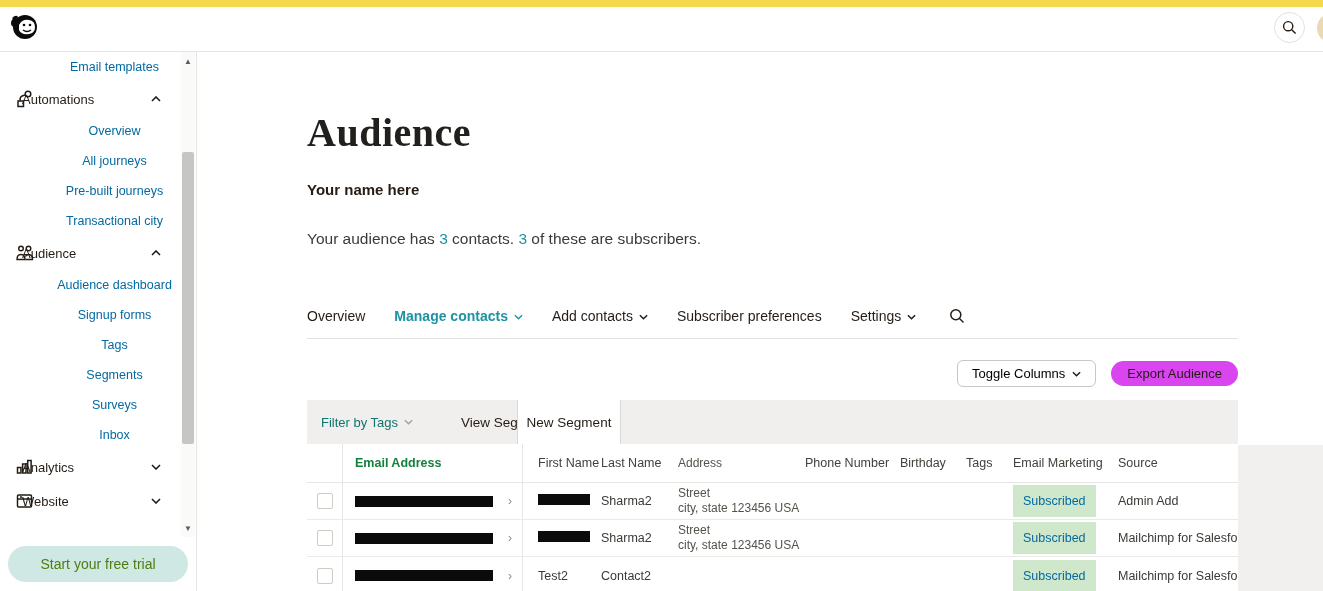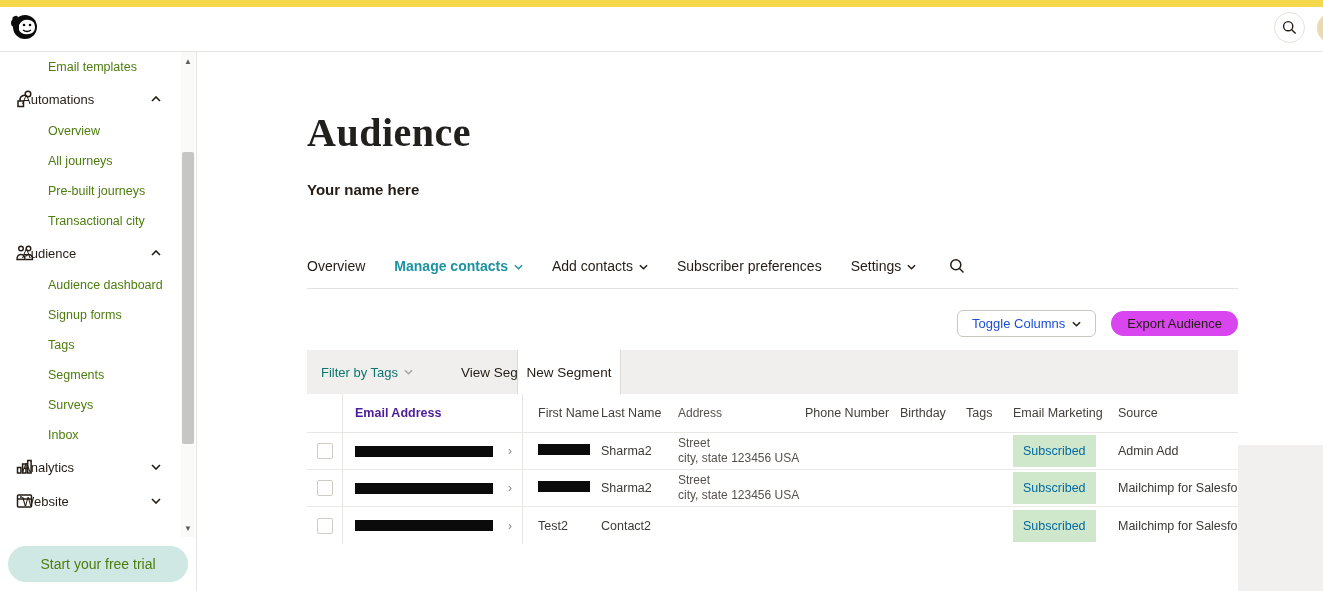--- a/index.html
+++ b/index.html
@@ -13,21 +13,21 @@
   .logo { position:absolute; left:10px; top:12px; width:30px; height:30px; }
   .search-circle { position:absolute; right:18px; top:12px; width:31px; height:31px; border-radius:50%;
     border:1px solid #e4e1da; background:#fff; display:flex; align-items:center; justify-content:center; cursor:pointer; }
   .avatar-sliver { position:absolute; right:-24px; top:13px; width:30px; height:30px; border-radius:50%; background:#ead9b2; }
 
   
   .sidebar { position:absolute; left:0; top:52px; width:197px; height:539px; background:#fff;
     border-right:1px solid #e7e5e1; z-index:10; }
   .nav { position:absolute; left:0; top:0; width:181px; }
   .nav-item { display:flex; align-items:center; cursor:pointer; position:relative; }
-  .nav-item.sub { height:30px; padding-left:48px; font-size:12.5px; color:#4d7c0f; }
+  .nav-item.sub { height:30px; padding-left:48px; font-size:12.5px; color:#0369a1;justify-content:center; }
   .nav-item.top { height:34px; padding-left:22px; font-size:13px; color:#241c15; font-weight:400; }
   .nav-item.selected { background:#f0eeeb; }
   .nav-icon { position:absolute; left:15px; top:50%; transform:translateY(-50%); width:19px; height:19px; color:#241c15; }
   .nav-caret { position:absolute; right:20px; top:50%; transform:translateY(-50%); color:#241c15; }
   .caret-up { transform:translateY(-50%) rotate(180deg); }
 
   
   .sb-scroll { position:absolute; right:1px; top:0; width:14px; height:485px; background:#fafaf9; }
   .sb-arrow { position:absolute; left:0; width:14px; height:14px; display:flex; align-items:center; justify-content:center;
     font-size:8px; color:#5c5c5c; cursor:pointer; }
@@ -50,21 +50,21 @@
   .stats .num { color:#1d93a1; }
 
   .tabs { display:flex; align-items:center; gap:29px; margin-top:60px; padding-bottom:14px; border-bottom:1px solid #e4e2de; }
   .tab { font-size:14px; color:#241c15; cursor:pointer; display:flex; align-items:center; gap:6px; white-space:nowrap; }
   .tab.active { color:#1d93a1; font-weight:700; }
   .tab .tab-caret { margin-top:2px; }
   .tabs-search { cursor:pointer; display:flex; align-items:center; margin-left:4px; }
 
   .actions-row { display:flex; justify-content:flex-end; gap:15px; margin-top:21px; }
   .btn-toggle { height:27px; padding:0 14px; background:#fff; border:1px solid #c9c7c2; border-radius:6px;
-    font-size:13px; font-family:inherit; color:#1d4ed8; display:flex; align-items:center; gap:7px; cursor:pointer; }
+    font-size:13px; font-family:inherit; color:#000000; display:flex; align-items:center; gap:7px; cursor:pointer; }
   .btn-export { height:25px; margin-top:1px; padding:0 16px; background:#d946ef; border:none; border-radius:14px;
     font-size:13px; font-family:inherit; color:#241c15; cursor:pointer; }
 
   .segment-bar { position:relative; height:44px; background:#f0efed; margin-top:13px; display:flex; align-items:center; }
   .filter-tags { margin-left:14px; font-size:13px; color:#0f766e; display:flex; align-items:center; gap:6px; cursor:default; }
   .view-segment { margin-left:48px; font-size:13.5px; color:#241c15; display:flex; align-items:center; gap:7px; cursor:pointer; }
   .new-segment { position:absolute; left:210px; top:0; width:104px; height:44px; background:#fff;
     border-left:1px solid #dbd9d5; border-right:1px solid #dbd9d5; display:flex; align-items:center; justify-content:center;
     font-size:13.5px; cursor:pointer; }
 
@@ -77,21 +77,21 @@
   .col-check { width:36px; height:100%; border-right:1px solid #e8e6e2; display:flex; align-items:center; justify-content:center; flex:none; }
   .col-email { width:180px; height:100%; border-right:1px solid #e8e6e2; display:flex; align-items:center; padding-left:12px; flex:none; position:relative; }
   .col-first { width:78px; padding-left:15px; flex:none; }
   .col-last  { width:77px; flex:none; }
   .col-addr  { width:127px; flex:none; font-size:12px; color:#55524c; line-height:15px; }
   .col-phone { width:95px; flex:none; }
   .col-bday  { width:66px; flex:none; }
   .col-tags  { width:47px; flex:none; }
   .col-em    { width:105px; flex:none; }
   .col-src   { width:120px; flex:none; white-space:nowrap; overflow:hidden; font-size:12.5px; }
-  .hdr-bold { font-weight:700; color:#4c1d95; }
+  .hdr-bold { font-weight:700; color:#15803d; }
   .checkbox { width:16px; height:16px; border:1px solid #cfccc6; border-radius:2px; background:#fff; cursor:pointer; }
   .redact-email { width:138px; height:11px; background:#0b0b0b; }
   .redact-name { width:52px; height:11px; background:#0b0b0b; }
   .row-chevron { position:absolute; right:10px; color:#8d8a84; font-size:12px; cursor:pointer; }
   .badge { display:inline-block; background:#cfe8cc; color:#0369a1; font-size:12.5px; padding:9px 10px; border-radius:0; }
 
   .right-gutter { position:absolute; left:1041px; top:393px; width:85px; height:146px; background:#f1f0ee; }
 
   svg { display:block; }
 </style>
@@ -227,20 +227,23 @@
   <div class="trial-area">
     <button class="trial-btn">Start your free trial</button>
   </div>
 </div>
 
 <div class="main">
   <div class="content">
     <h1 class="page-title">Audience</h1>
     <div class="audience-name">Your name here</div>
 
+    <div class="stats">
+      <span>Your audience has </span><span class="num">3</span><span> contacts. </span><span class="num">3</span><span> of these are subscribers.</span>
+    </div>
 
     <div class="tabs">
       <div class="tab">
         <span>Overview</span>
       </div>
       <div class="tab active">
         <span>Manage contacts</span>
         <span class="tab-caret">
           <svg width="9" height="6" viewBox="0 0 10 6">
               <polyline points="1,1 5,5 9,1" fill="none" stroke="#1d93a1" stroke-width="1.6"></polyline>

